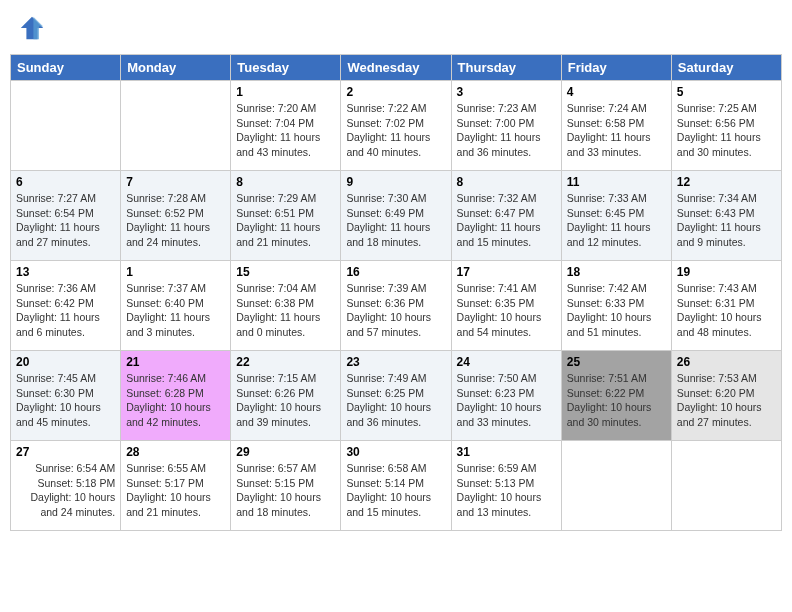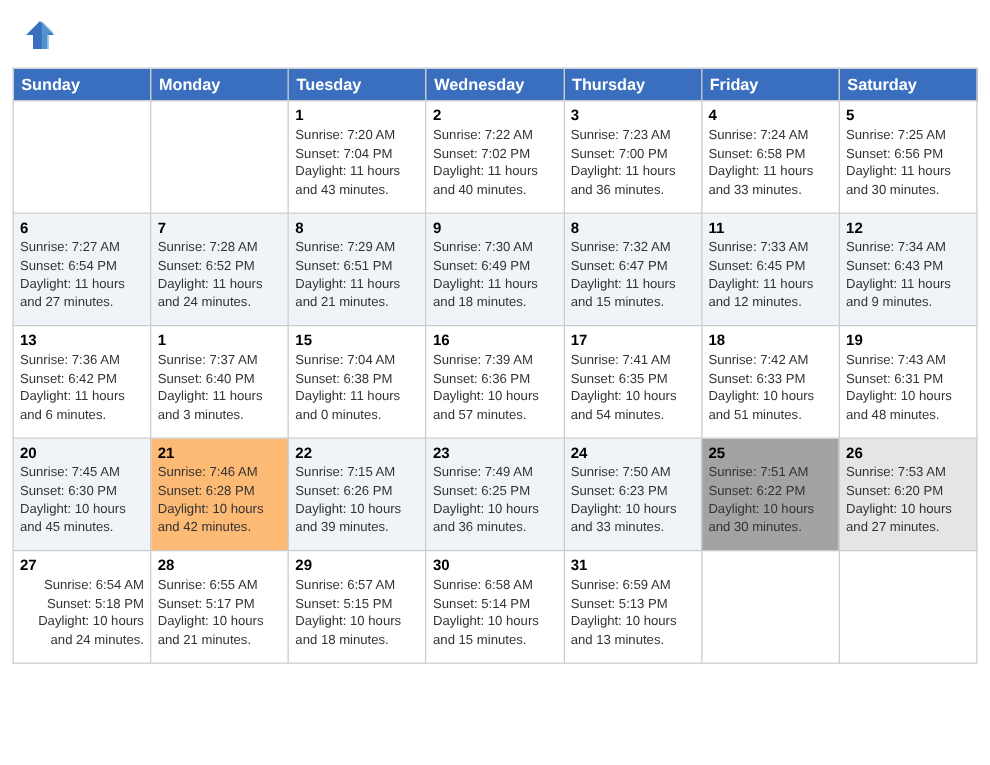--- a/index.html
+++ b/index.html
@@ -240,21 +240,21 @@
 Daylight: 10 hours and 48 minutes.</div>
         </td>
       </tr>
       <tr>
         <td style="background: rgb(240, 244, 248);">
           <span class="day-num">20</span>
           <div class="day-info" style="white-space: pre-line;">Sunrise: 7:45 AM
 Sunset: 6:30 PM
 Daylight: 10 hours and 45 minutes.</div>
         </td>
-        <td style="background: #fdba74;">
+        <td style="background: #f0abfc;">
           <span class="day-num">21</span>
           <div class="day-info" style="white-space: pre-line;">Sunrise: 7:46 AM
 Sunset: 6:28 PM
 Daylight: 10 hours and 42 minutes.</div>
         </td>
         <td style="background: rgb(240, 244, 248);">
           <span class="day-num">22</span>
           <div class="day-info" style="white-space: pre-line;">Sunrise: 7:15 AM
 Sunset: 6:26 PM
 Daylight: 10 hours and 39 minutes.</div>

